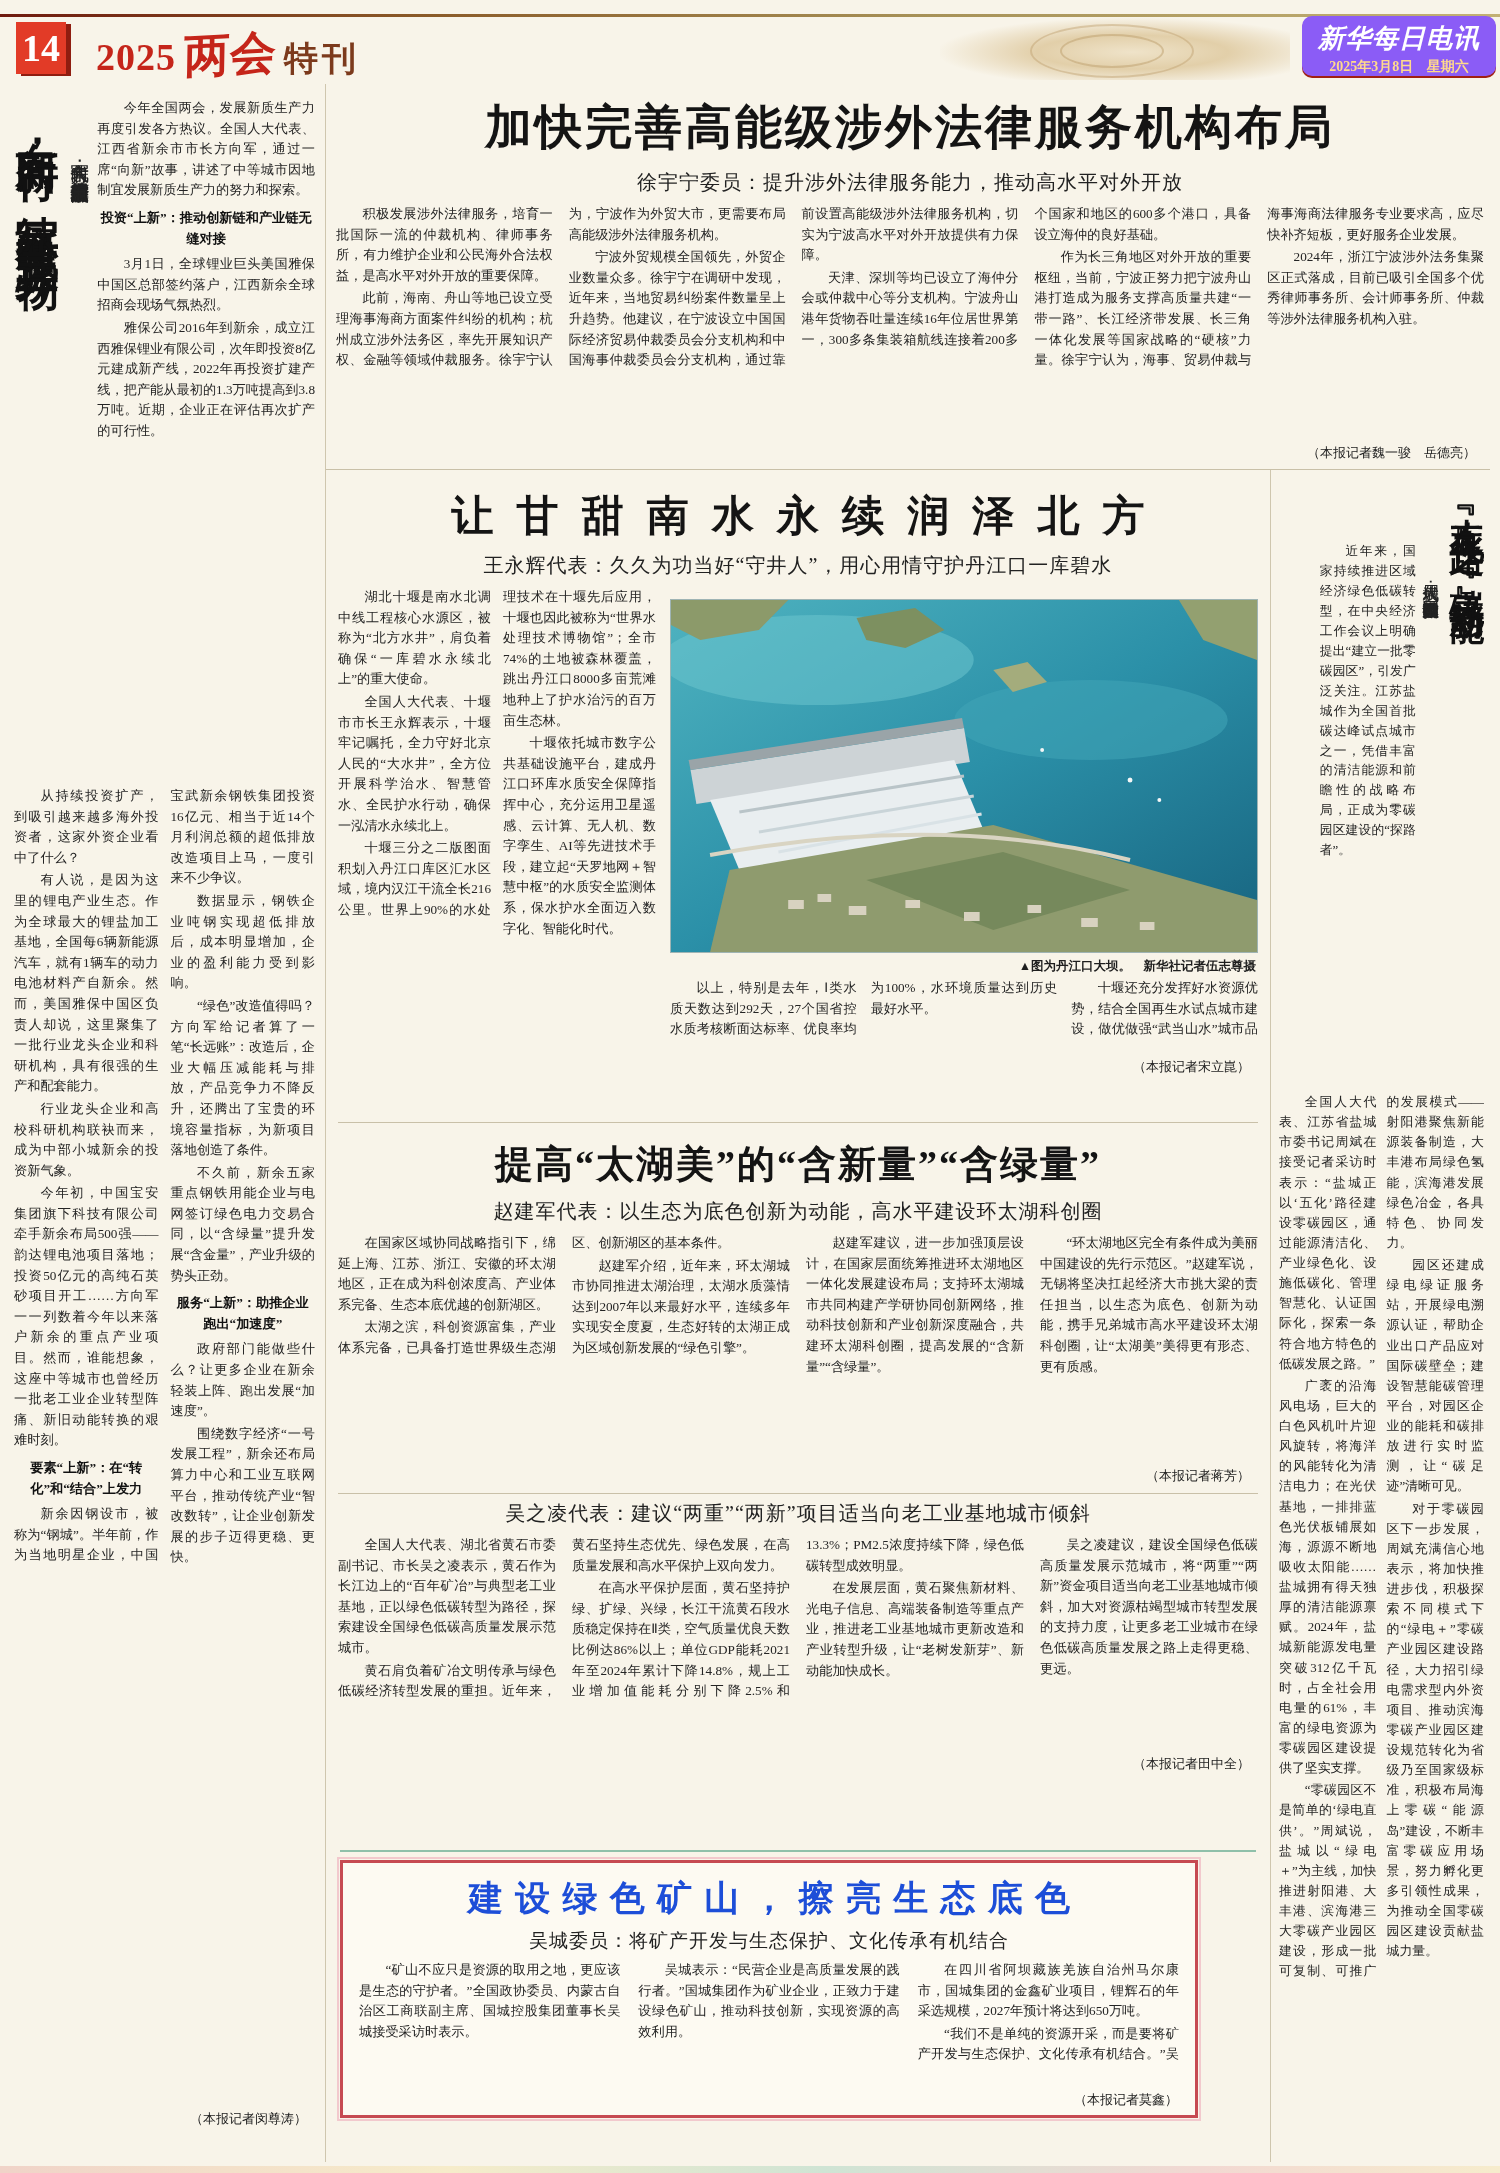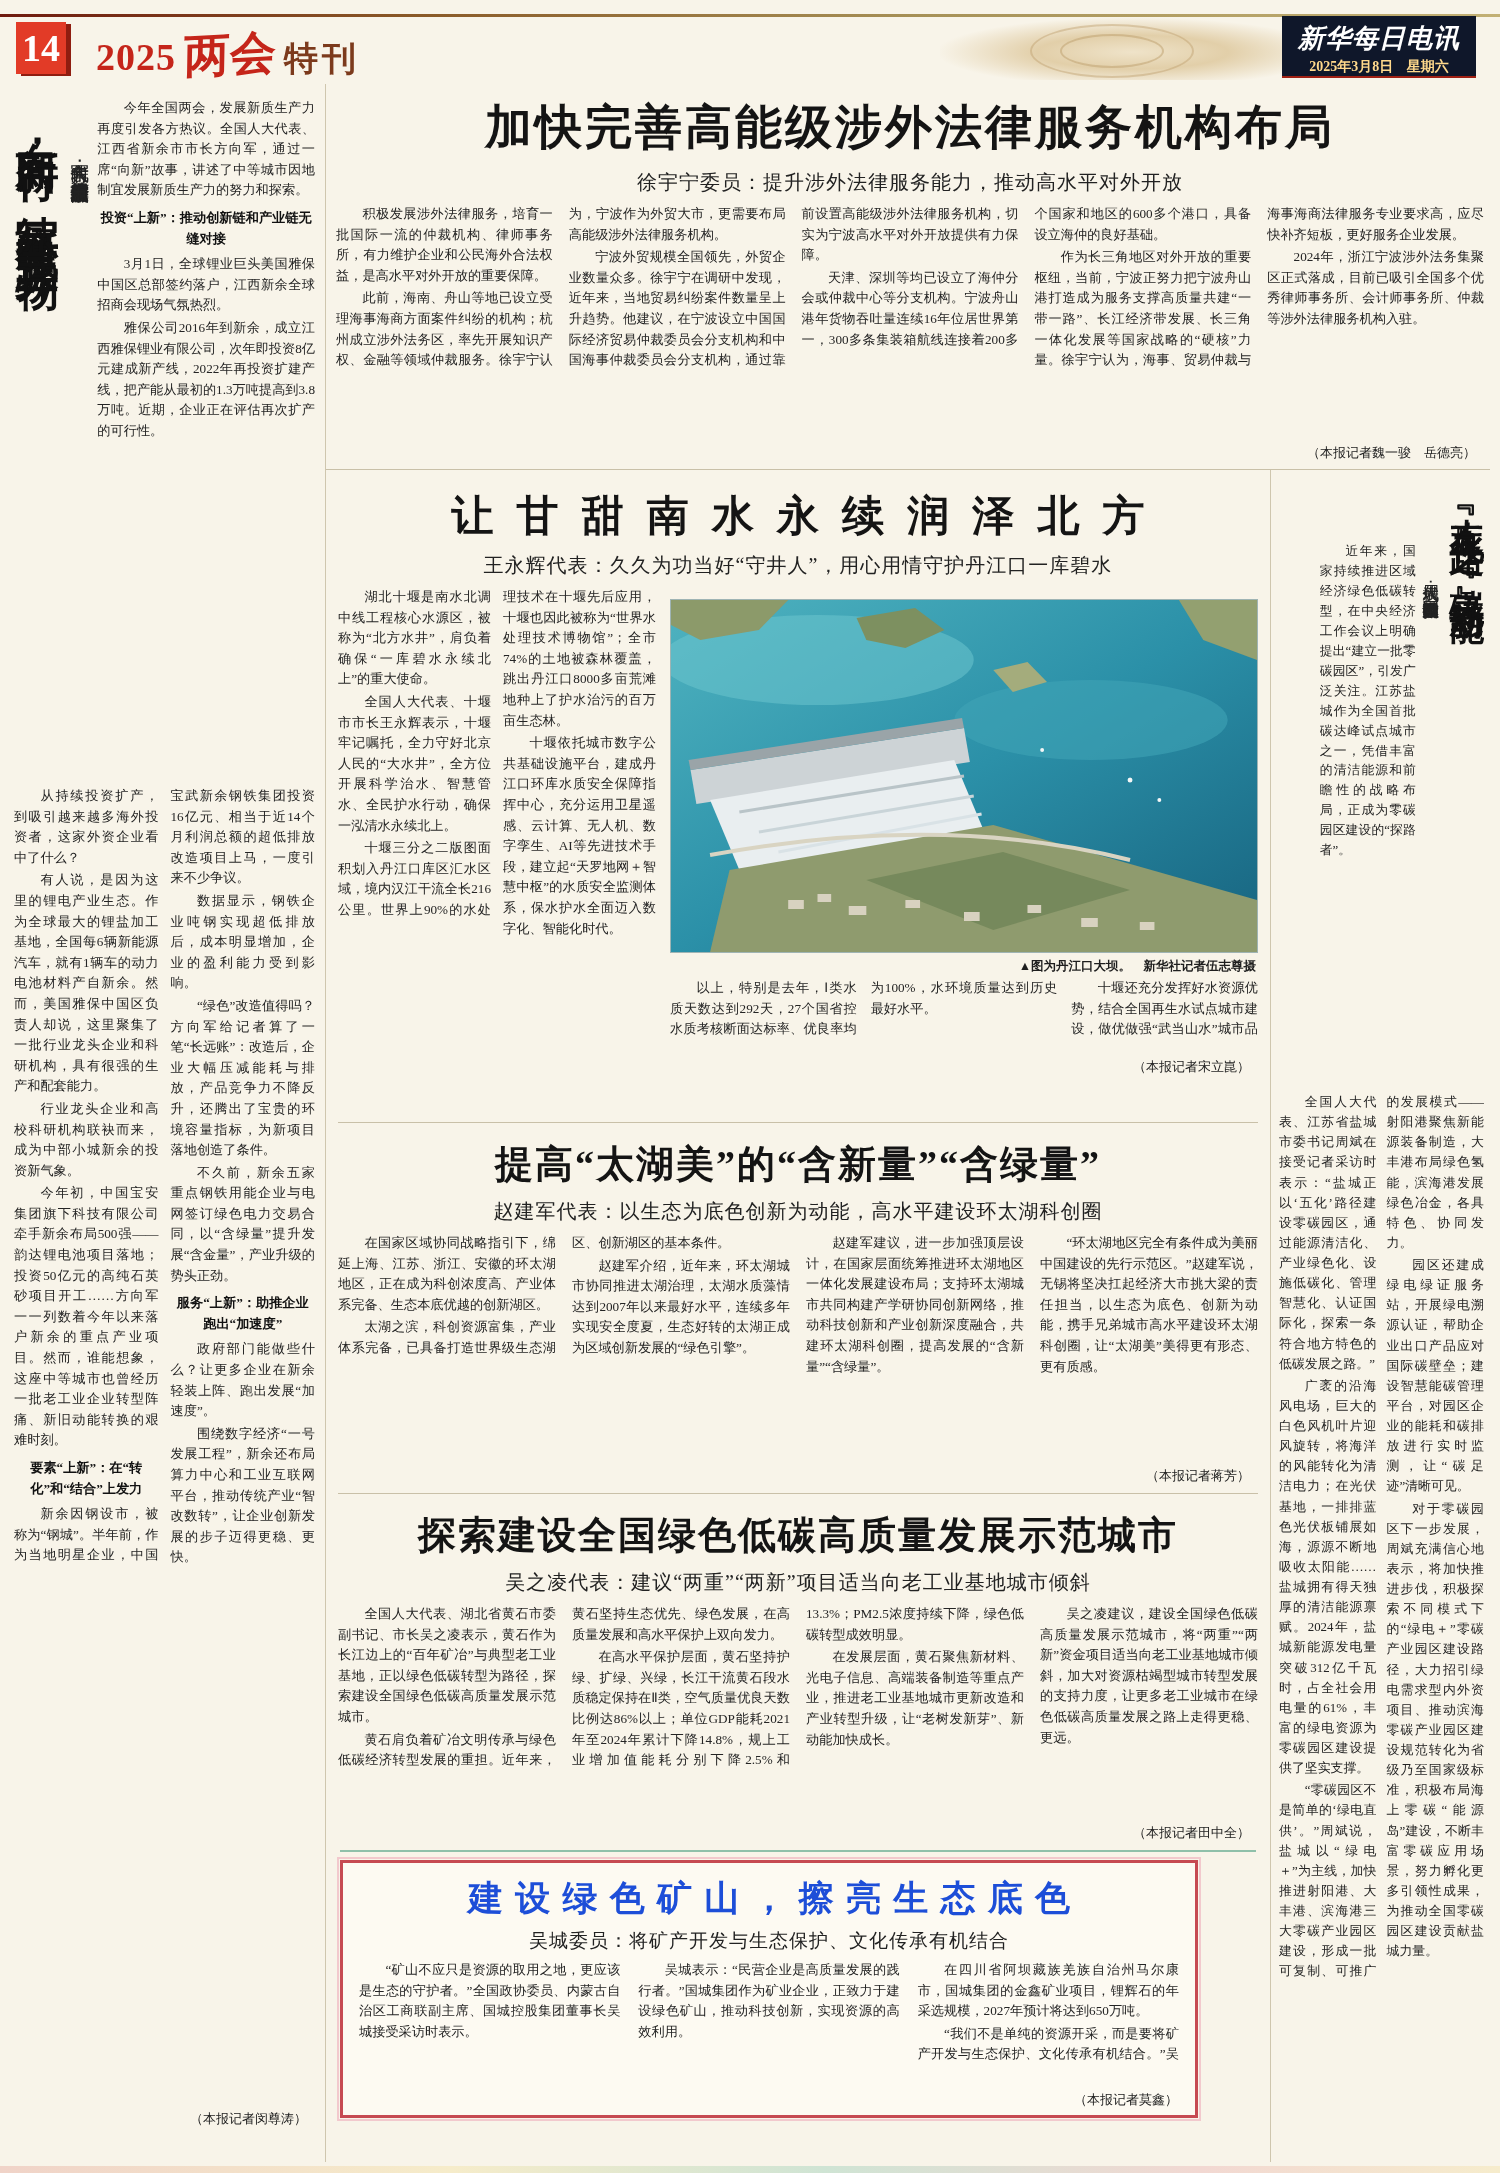--- a/index.html
+++ b/index.html
@@ -15,22 +15,22 @@
   .sect{position:absolute;left:96px;top:24px;white-space:nowrap;}
   .sect .yr{font-size:38px;font-weight:900;color:#c5251a;letter-spacing:1px;}
   .sect .hui{font-size:46px;font-weight:900;color:#c5251a;display:inline-block;transform:rotate(-3deg) skewX(-4deg);margin:0 4px;}
   .sect .tk{font-size:34px;font-weight:900;color:#7c3a1c;letter-spacing:4px;}
   .deco{position:absolute;left:940px;top:18px;width:350px;height:62px;
         background:radial-gradient(ellipse at 55% 55%,#efe3c9 0%,#e2cfa9 35%,rgba(244,238,222,0) 72%);}
   .deco:before{content:"";position:absolute;left:90px;top:6px;width:160px;height:50px;border-radius:50%;
         border:2px solid rgba(190,160,110,.45);}
   .deco:after{content:"";position:absolute;left:120px;top:16px;width:100px;height:30px;border-radius:50%;
         border:2px solid rgba(190,160,110,.5);}
-  .masthead{position:absolute;right:24px;top:16px;width:194px;height:60px;background:#0f172a;
-            box-shadow:0 2px 0 #a02014;text-align:center;color:#fff;}
+  .masthead{position:absolute;right:4px;top:16px;width:194px;height:60px;background:#8b5cf6;
+            box-shadow:0 2px 0 #a02014;text-align:center;color:#fff;border-radius:10px;}
   .mh-name{font-size:26px;font-weight:900;font-style:italic;letter-spacing:1px;margin-top:5px;}
   .mh-date{font-size:14px;color:#ffd98c;font-weight:bold;margin-top:2px;}
   .mh-date .wd{margin-left:10px;}
   
   .content{display:flex;padding:0 10px;height:2078px;}
   .left-band{width:316px;border-right:1px solid #cfc6ae;padding:8px 10px 6px 4px;box-sizing:border-box;}
   .right-wrap{flex:1;display:flex;flex-direction:column;min-width:0;}
   .row{display:flex;flex:1;min-height:0;}
   .center-band{width:944px;padding:0 12px 0 12px;box-sizing:border-box;display:flex;flex-direction:column;}
   .right-band{flex:1;border-left:1px solid #cfc6ae;padding:6px 6px 6px 8px;box-sizing:border-box;min-width:0;}
@@ -235,21 +235,20 @@
                 <p class="para">赵建军介绍，近年来，环太湖城市协同推进太湖治理，太湖水质藻情达到2007年以来最好水平，连续多年实现安全度夏，生态好转的太湖正成为区域创新发展的“绿色引擎”。</p>
                 <p class="para">赵建军建议，进一步加强顶层设计，在国家层面统筹推进环太湖地区一体化发展建设布局；支持环太湖城市共同构建产学研协同创新网络，推动科技创新和产业创新深度融合，共建环太湖科创圈，提高发展的“含新量”“含绿量”。</p>
                 <p class="para">“环太湖地区完全有条件成为美丽中国建设的先行示范区。”赵建军说，无锡将坚决扛起经济大市挑大梁的责任担当，以生态为底色、创新为动能，携手兄弟城市高水平建设环太湖科创圈，让“太湖美”美得更有形态、更有质感。</p>
               </div>
             <div class="reporter">（本报记者蒋芳）</div>
           </article>
 
           <hr class="hrule">
 
           <article class="art-tansuo">
-            <h2>探索建设全国绿色低碳高质量发展示范城市</h2>
             <div class="dek">吴之凌代表：建议“两重”“两新”项目适当向老工业基地城市倾斜</div>
             <div class="cols4 bodytext">
                 <p class="para">全国人大代表、湖北省黄石市委副书记、市长吴之凌表示，黄石作为长江边上的“百年矿冶”与典型老工业基地，正以绿色低碳转型为路径，探索建设全国绿色低碳高质量发展示范城市。</p>
                 <p class="para">黄石肩负着矿冶文明传承与绿色低碳经济转型发展的重担。近年来，黄石坚持生态优先、绿色发展，在高质量发展和高水平保护上双向发力。</p>
                 <p class="para">在高水平保护层面，黄石坚持护绿、扩绿、兴绿，长江干流黄石段水质稳定保持在Ⅱ类，空气质量优良天数比例达86%以上；单位GDP能耗2021年至2024年累计下降14.8%，规上工业增加值能耗分别下降2.5%和13.3%；PM2.5浓度持续下降，绿色低碳转型成效明显。</p>
                 <p class="para">在发展层面，黄石聚焦新材料、光电子信息、高端装备制造等重点产业，推进老工业基地城市更新改造和产业转型升级，让“老树发新芽”、新动能加快成长。</p>
                 <p class="para">吴之凌建议，建设全国绿色低碳高质量发展示范城市，将“两重”“两新”资金项目适当向老工业基地城市倾斜，加大对资源枯竭型城市转型发展的支持力度，让更多老工业城市在绿色低碳高质量发展之路上走得更稳、更远。</p>
               </div>
             <div class="reporter">（本报记者田中全）</div>
           </article>

